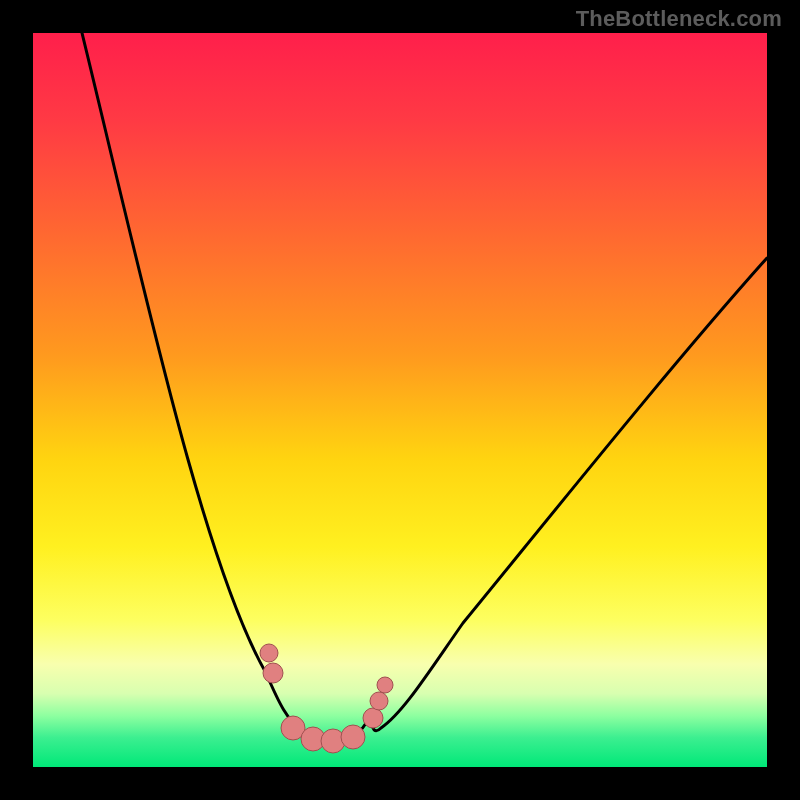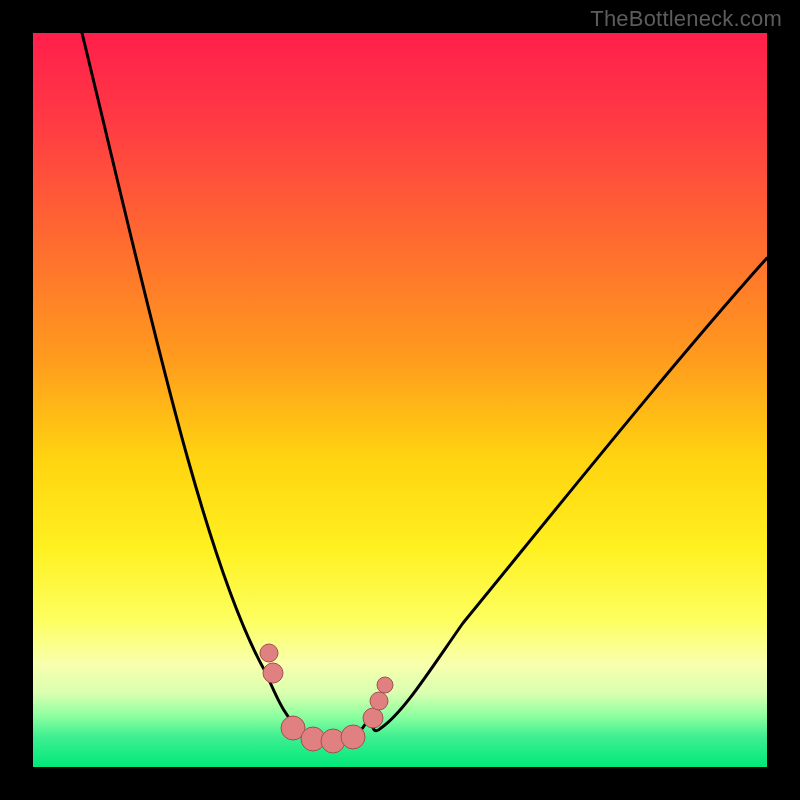--- a/index.html
+++ b/index.html
@@ -32,21 +32,21 @@
     left: 0;
     top: 0;
     width: 100%;
     height: 100%;
   }
   .watermark {
     position: absolute;
     top: 6px;
     right: 18px;
     font-size: 22px;
-    font-weight: 400;
+    font-weight: 700;
     color: #5c5c5c;
     letter-spacing: 0.2px;
   }
   svg.curves {
     position: absolute;
     left: 0;
     top: 0;
     width: 100%;
     height: 100%;
   }

